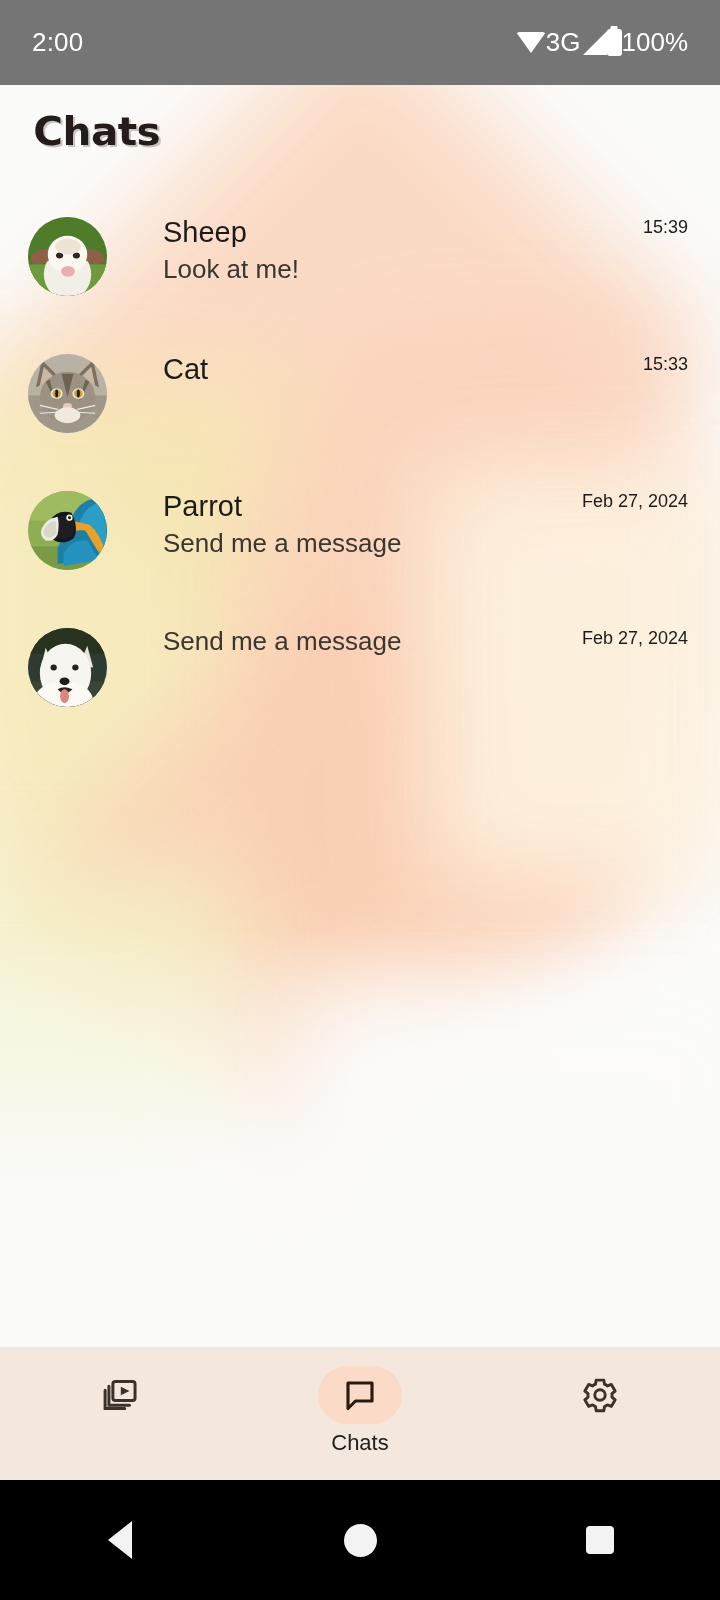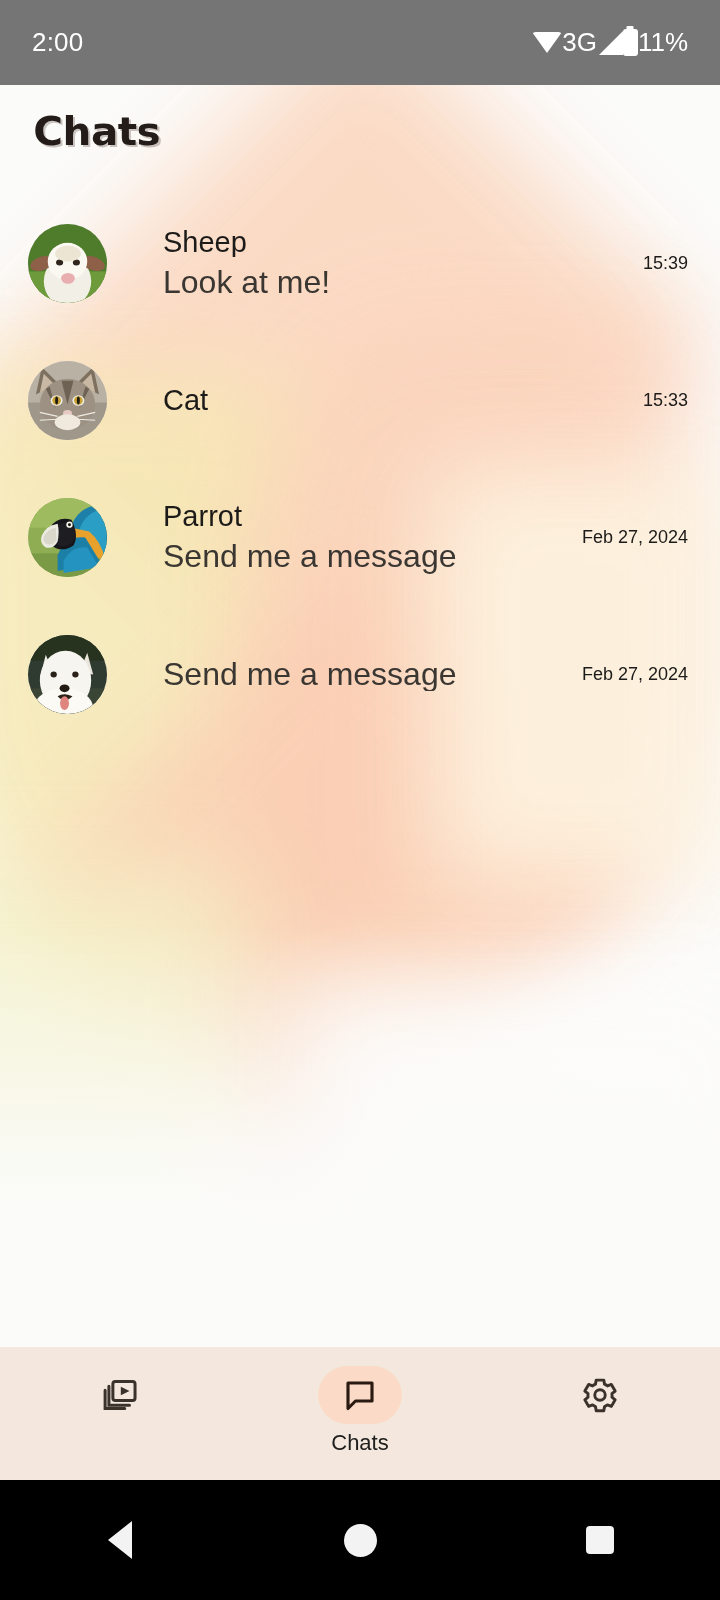--- a/index.html
+++ b/index.html
@@ -177,21 +177,21 @@
     text-shadow: 2px 2px 0 rgba(90,70,60,0.30);
     transform: scaleX(1.04);
     transform-origin: left center;
   }
 
   .chat-list {
     margin-top: 66px;
   }
   .chat-row {
     display: flex;
-    align-items: center;
+    align-items: flex-start;
     height: 93px;
     padding: 0 32px 0 28px;
     margin-bottom: 44px;
     box-sizing: border-box;
     cursor: pointer;
   }
   .avatar {
     width: 79px; height: 79px;
     border-radius: 50%;
     flex: 0 0 79px;
@@ -214,21 +214,21 @@
   }
   .chat-name {
     font-size: 29px;
     color: #1d1b19;
     line-height: 1.05;
     white-space: nowrap;
     overflow: hidden;
     text-overflow: ellipsis;
   }
   .chat-preview {
-    font-size: 32px;
+    font-size: 26px;
     color: #3a3632;
     line-height: 1.05;
     white-space: nowrap;
     overflow: hidden;
     text-overflow: ellipsis;
   }
   .chat-time {
     flex: 0 0 auto;
     font-size: 18px;
     color: #1d1b19;
@@ -317,21 +317,21 @@
 
 <div class="phone">
 
   <div class="status-bar">
     <div class="status-time">2:00</div>
     <div class="status-right">
       <span class="icon-wifi"></span>
       <span class="sb-text">3G</span>
       <span class="icon-signal"></span>
       <span class="icon-battery"></span>
-      <span class="sb-text">11%</span>
+      <span class="sb-text">100%</span>
     </div>
   </div>
 
   <div class="bg-art">
     <div class="blob blob-a"></div>
     <div class="blob blob-b"></div>
     <div class="blob blob-c"></div>
     <div class="blob blob-d"></div>
     <div class="blob blob-e"></div>
     <div class="blob blob-f"></div>

